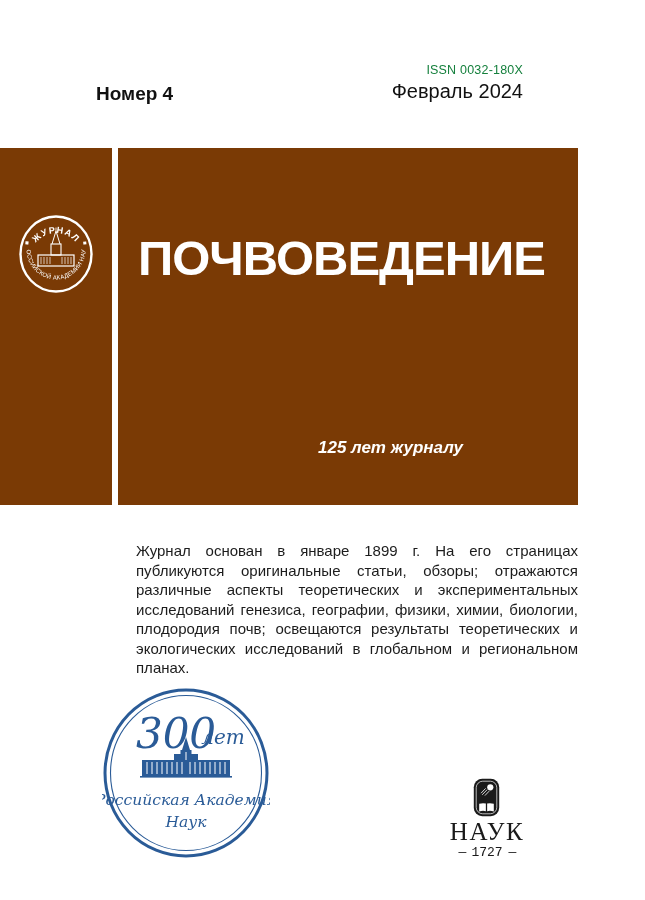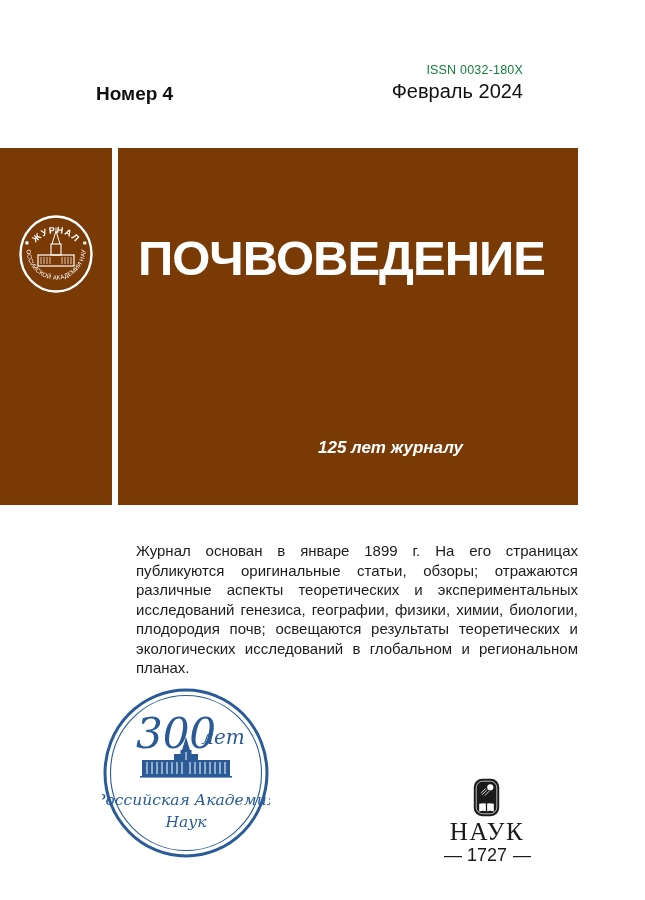--- a/index.html
+++ b/index.html
@@ -48,21 +48,21 @@
   .ras-script { font-family:"DejaVu Serif", serif; font-style:italic; }
   
   #publisher-emblem-svg { position:absolute; left:473px; top:778px; }
   #publisher-name {
     position:absolute; left:427px; top:818px; width:120px; text-align:center;
     font-family:"Liberation Serif", serif; font-size:25px; letter-spacing:1.5px;
     color:var(--ink,#1a1a1a); white-space:nowrap;
   }
   #publisher-year-line {
     position:absolute; left:427px; top:845px; width:120px; text-align:center;
-    font-family:Liberation Sans, sans-serif; font-size:18px; color:var(--ink,#1a1a1a);
+    font-family:Liberation Mono, monospace; font-size:13px; color:var(--ink,#1a1a1a);
   }
   #publisher-year-line .dash { margin:0 6px; letter-spacing:-1px; }
   
   text { user-select:none; }
 </style>
 </head>
 <body>
 
 <div id="page">
 

